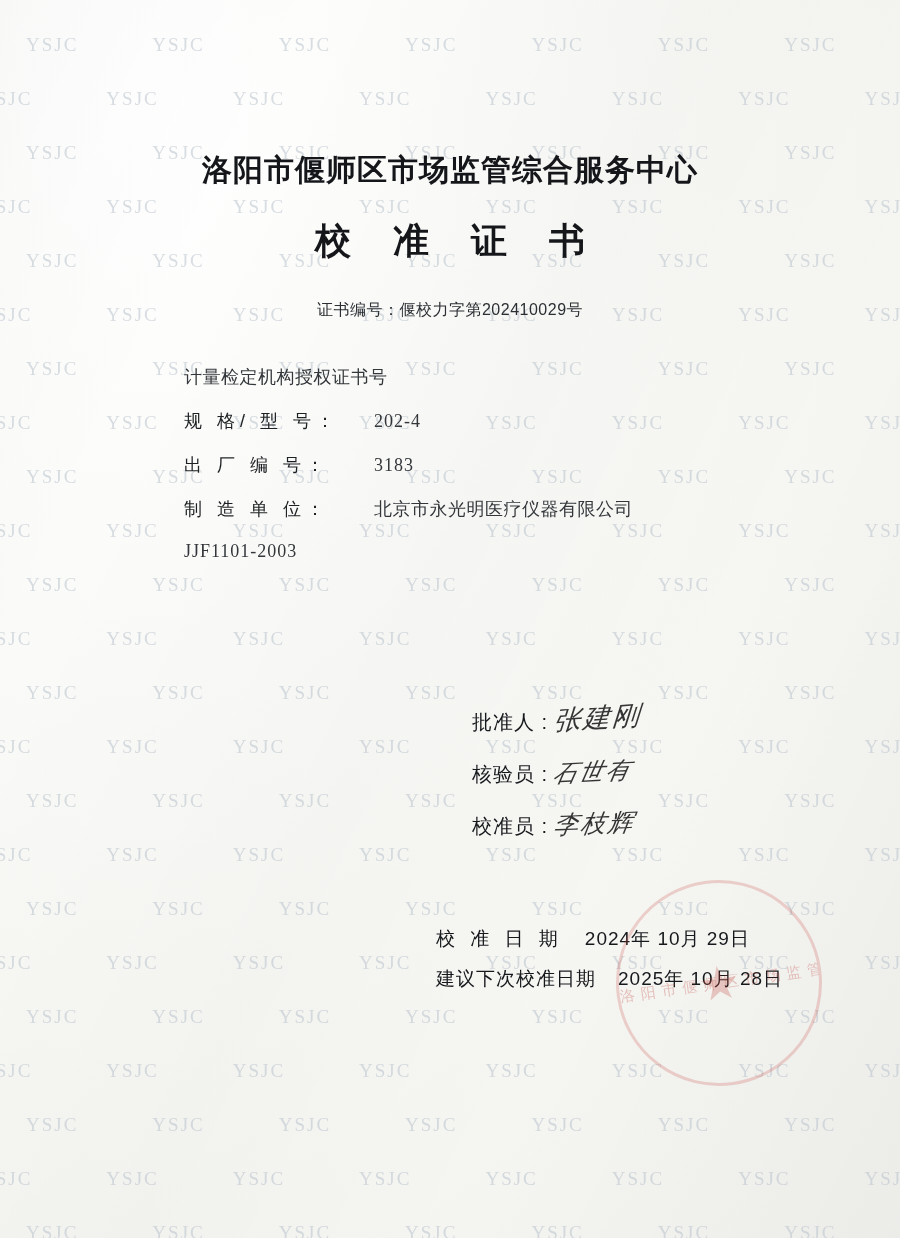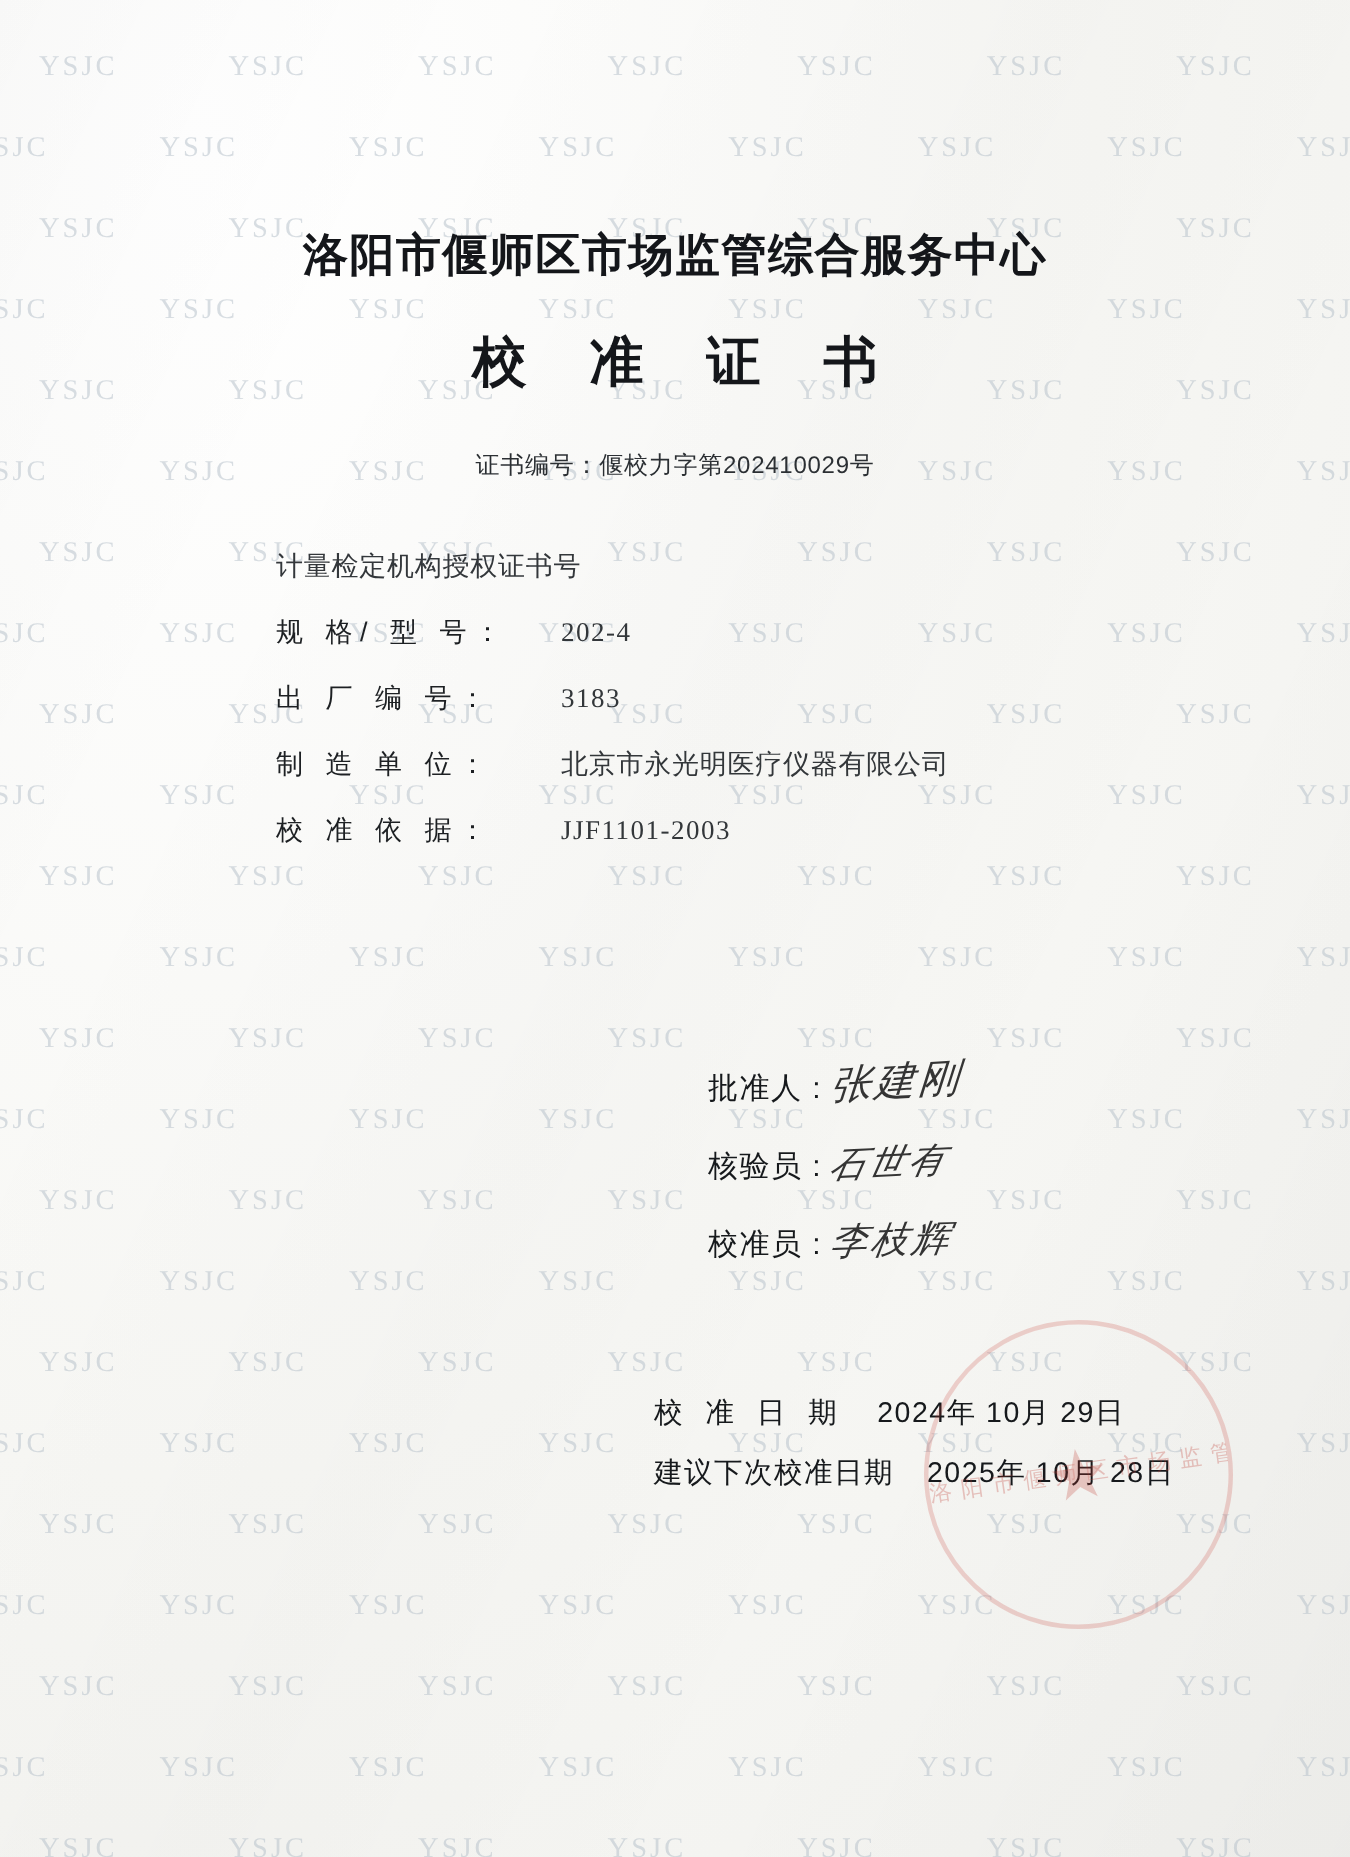--- a/index.html
+++ b/index.html
@@ -485,21 +485,20 @@
       <div class="field-label">出 厂 编 号：</div>
       <div class="field-value mono">3183</div>
     </div>
 
     <div class="field-row">
       <div class="field-label">制 造 单 位：</div>
       <div class="field-value">北京市永光明医疗仪器有限公司</div>
     </div>
 
     <div class="field-row">
-      <div class="field-label">校 准 依 据：</div>
       <div class="field-value mono">JJF1101-2003</div>
     </div>
 
   </div>
 
   <div class="signatures">
     <div class="sig-row">
       <span class="sig-label">批准人 :</span>
       <span class="sig-mark s1">张建刚</span>
     </div>

